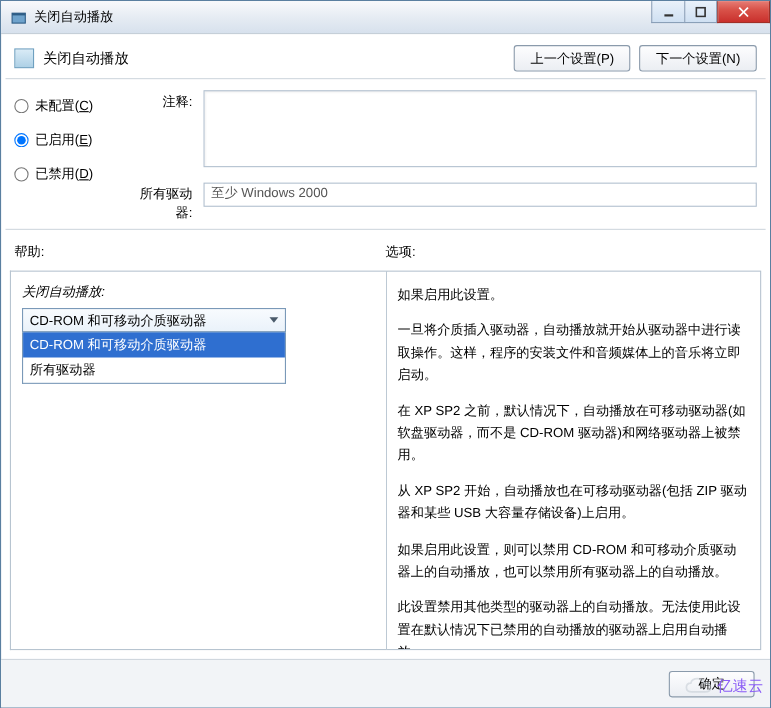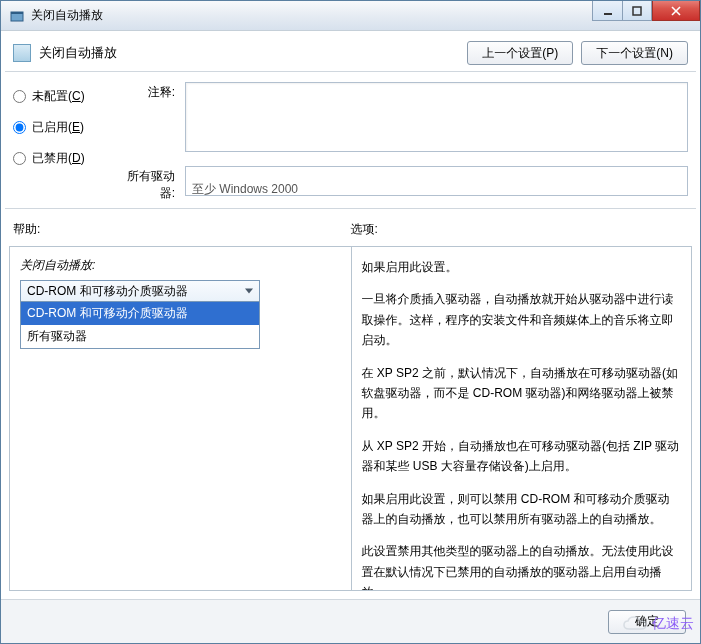--- a/index.html
+++ b/index.html
@@ -110,21 +110,21 @@
   .comment-label { text-align: right; padding-right: 10px; padding-top: 2px;}
   .comment-box {
     height: 70px;
     border: 1px solid #b2c0cf;
     background: #fff;
     box-shadow: inset 1px 1px 2px rgba(0,0,0,0.06);
   }
   .platform-box {
     height: 22px;
     border: 1px solid #b2c0cf;
-    padding: 14px 6px;
+    padding: 0 6px;
     color: #555;
     background:#fff;
   }
   
   .section-labels {
     display: flex;
     padding: 8px 12px 4px 12px;
     margin-top: 4px;
   }
   .section-labels > div { width: 50%; font-size: 12px; }

